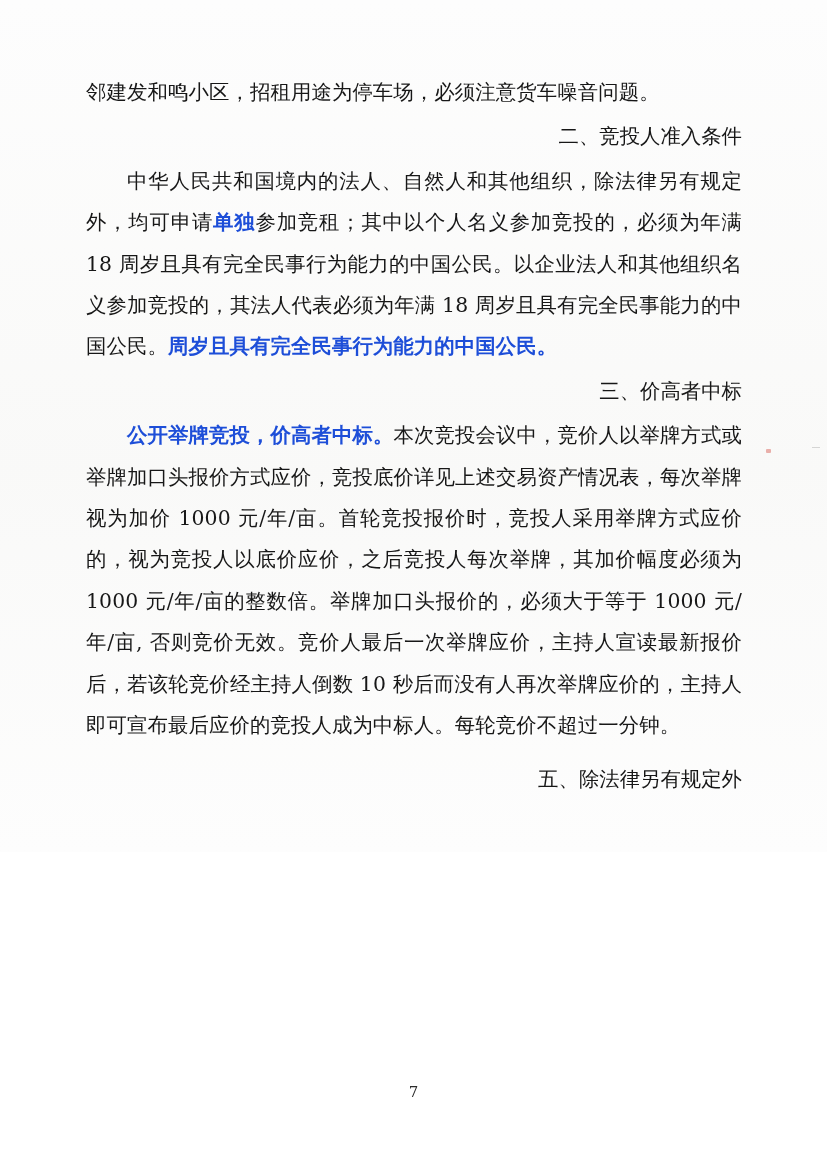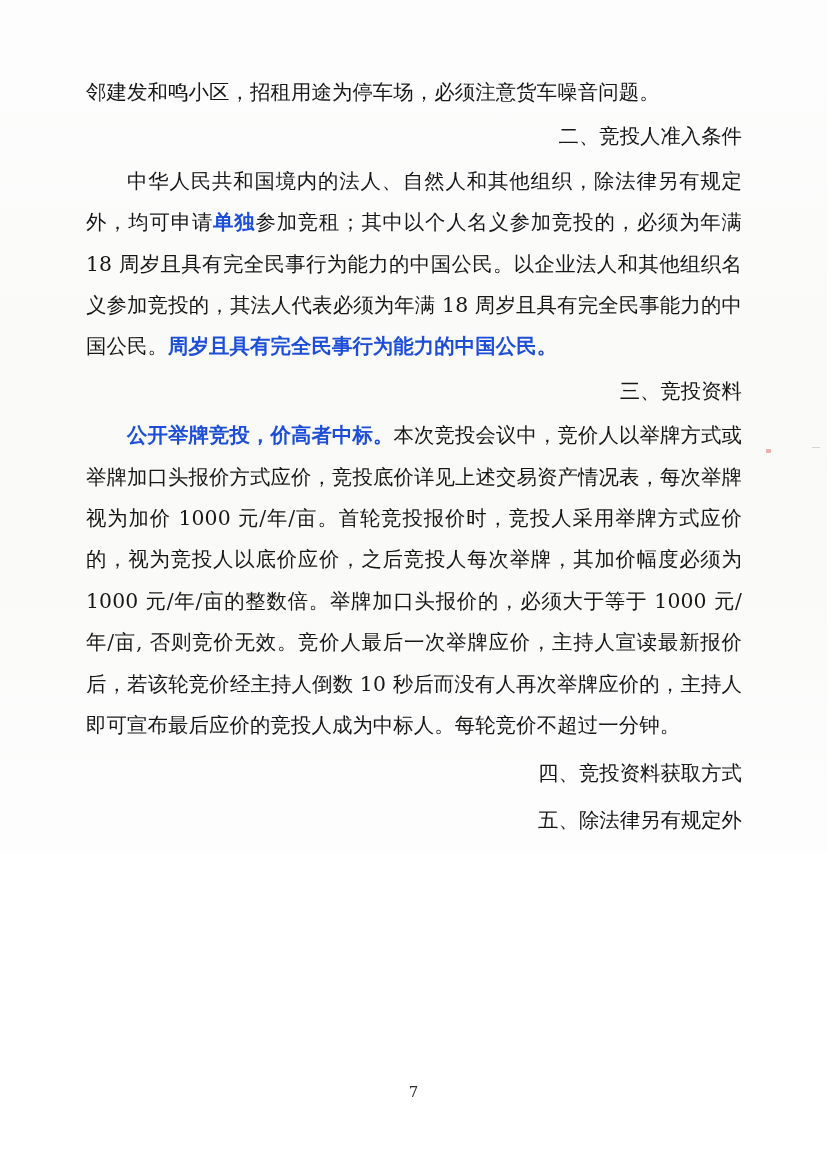--- a/index.html
+++ b/index.html
@@ -120,29 +120,28 @@
     <div class="gap-s"></div>
 
     <p class="heading"><span>二、竞投人准入条件</span></p>
 
     <div class="gap-s"></div>
 
     <p class="para indent"><span>中华人民共和国境内的法人、自然人和其他组织，除法律另有规定外，均可申请</span><b>单独</b><span>参加竞租；其中以个人名义参加竞投的，必须为年满 18 周岁且具有完全民事行为能力的中国公民。以企业法人和其他组织名义参加竞投的，其法人代表必须为年满 18 周岁且具有完全民事能力的中国公民。</span><b>周岁且具有完全民事行为能力的中国公民。</b></p>
 
     <div class="gap-s"></div>
 
-    <p class="heading"><span>三、竞投资料</span></p>
+    <p class="heading"><span>三、价高者中标</span></p>
 
     <div class="gap-s"></div>
 
     <p class="para indent"><b>公开举牌竞投，价高者中标。</b><span>本次竞投会议中，竞价人以举牌方式或举牌加口头报价方式应价，竞投底价详见上述交易资产情况表，每次举牌视为加价 1000 元/年/亩。首轮竞投报价时，竞投人采用举牌方式应价的，视为竞投人以底价应价，之后竞投人每次举牌，其加价幅度必须为 1000 元/年/亩的整数倍。举牌加口头报价的，必须大于等于 1000 元/年/亩, 否则竞价无效。竞价人最后一次举牌应价，主持人宣读最新报价后，若该轮竞价经主持人倒数 10 秒后而没有人再次举牌应价的，主持人即可宣布最后应价的竞投人成为中标人。每轮竞价不超过一分钟。</span></p>
 
     <div class="gap-m"></div>
 
-    <p class="heading"><span>四、竞投资料获取方式</span></p>
 
     <div class="gap-s"></div>
 
 
     <div class="gap-s"></div>
 
     <p class="heading"><span>五、除法律另有规定外</span></p>
 
     <div class="gap-s"></div>
 

